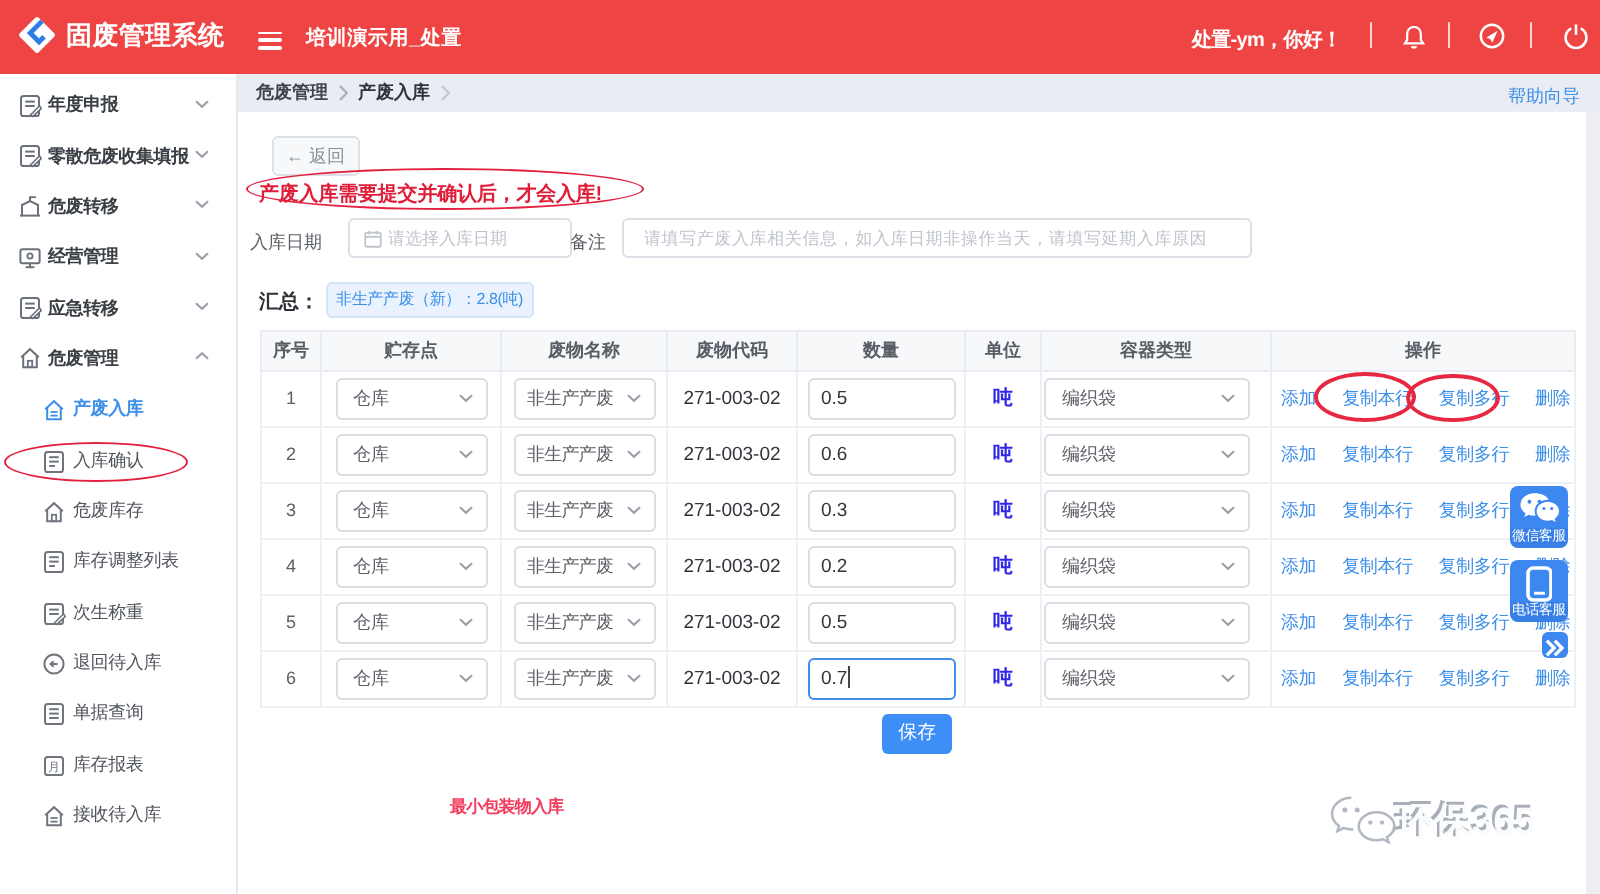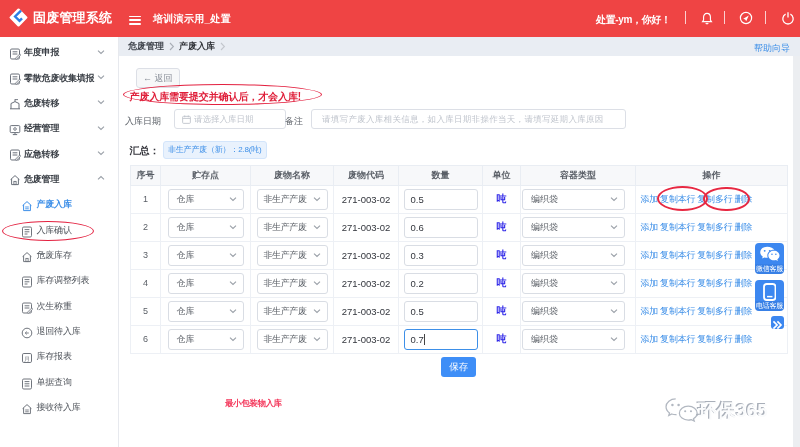--- a/index.html
+++ b/index.html
@@ -44,21 +44,21 @@
   table.grid th { height:20px; background:#f7f8fa; font-size:9px; font-weight:bold; color:#595e66; border:1px solid #e9edf3; }
   table.grid td { height:28px; border:1px solid #edf0f5; text-align:center; font-size:9px; color:#5a5f66; padding:0; }
   .sel { display:inline-flex; align-items:center; height:21px; border:1px solid #d9dde4; border-radius:3px; background:#fff; font-size:9px; color:#5a5f66; position:relative; }
   .sel span { padding-left:8px; }
   .sel svg { position:absolute; right:6px; }
   .qty { display:block; margin:0 auto; width:74px; height:21px; border:1px solid #d9dde4; border-radius:3px; font-size:9.5px; color:#32353c; text-align:left; line-height:19px; padding-left:6px; background:#fff;}
   .qtyf { border:1px solid #3d8fe8; }
   .caret { display:inline-block; width:1px; height:10.5px; background:#444; vertical-align:-2px; margin-left:0;}
   .dun { font-size:10px; font-weight:bold; color:#3028e8; }
   .ops { font-size:9px; color:#3d8fe8; white-space:nowrap; letter-spacing:-0.2px; display:block; text-align:left; padding-left:4.5px;}
-  .ops i { font-style:normal; margin-right:2px; } .ops i:last-child{margin-right:11px;}
+  .ops i { font-style:normal; margin-right:13px; } .ops i:last-child{margin-right:11px;}
   .code { font-size:9.5px; color:#32353c; letter-spacing:0px; }
   .oval2 { position:absolute; border:2.1px solid #e72842; border-radius:50%; }
   
   .save { position:absolute; left:440.9px; top:357.4px; width:35.5px; height:19.6px; background:#3e8ef7; border-radius:3px; color:#fff; font-size:9.5px; text-align:center; line-height:19.6px; }
   .minred { position:absolute; left:225px; top:397.5px; font-size:8.5px; font-weight:bold; color:#f43b5e; letter-spacing:-0.4px;}
   
   .wm { position:absolute; left:698px; top:398px; font-size:19px; font-weight:bold; color:#fafbfc; text-shadow:-1.3px -1.3px 0 #a9afb9; letter-spacing:0px;}
   
   .fb { position:absolute; left:754.7px; width:29.5px; height:31px; background:#3c87f0; border-radius:4px; }
   .fb .lab { white-space:nowrap; position:absolute; left:0; bottom:0; width:100%; height:10px; background:rgba(25,70,150,0.10); border-radius:0 0 4px 4px; color:#fff; font-size:7px; text-align:center; line-height:9px; letter-spacing:-0.3px;}
@@ -230,33 +230,33 @@
       </div>
       <div class="mi">
         <span class="ic2"><svg width="12" height="12" viewBox="0 0 12 12">
             <circle cx="6" cy="6" r="4.8" fill="none" stroke="#70757d" stroke-width="1"></circle>
             <path d="M7.8 6 L4.4 6 M5.8 4.6 L4.2 6 L5.8 7.4" fill="none" stroke="#70757d" stroke-width="0.9"></path>
           </svg></span>
         <span class="t2">退回待入库</span>
       </div>
       <div class="mi">
         <span class="ic2"><svg width="12" height="12" viewBox="0 0 12 12">
-            <rect x="1.5" y="1.5" width="9" height="9" rx="1.3" fill="none" stroke="#70757d" stroke-width="1"></rect>
-            <text x="6" y="8.6" font-size="6" fill="#70757d" text-anchor="middle" font-family="sans-serif">月</text>
-          </svg></span>
-        <span class="t2">库存报表</span>
-      </div>
-      <div class="mi">
-        <span class="ic2"><svg width="12" height="12" viewBox="0 0 12 12">
             <rect x="1.5" y="1" width="9" height="10" rx="1.3" fill="none" stroke="#70757d" stroke-width="1"></rect>
             <line x1="3.6" y1="3.6" x2="8.4" y2="3.6" stroke="#70757d" stroke-width="1"></line>
             <line x1="3.6" y1="5.8" x2="8.4" y2="5.8" stroke="#70757d" stroke-width="1"></line>
             <line x1="3.6" y1="8" x2="8.4" y2="8" stroke="#70757d" stroke-width="1"></line>
           </svg></span>
         <span class="t2">单据查询</span>
+      </div>
+      <div class="mi">
+        <span class="ic2"><svg width="12" height="12" viewBox="0 0 12 12">
+            <rect x="1.5" y="1.5" width="9" height="9" rx="1.3" fill="none" stroke="#70757d" stroke-width="1"></rect>
+            <text x="6" y="8.6" font-size="6" fill="#70757d" text-anchor="middle" font-family="sans-serif">月</text>
+          </svg></span>
+        <span class="t2">库存报表</span>
       </div>
       <div class="mi">
         <span class="ic2"><svg width="12" height="12" viewBox="0 0 12 12">
             <path d="M1.6 5.6 L6 1.6 L10.4 5.6" fill="none" stroke="#70757d" stroke-width="1"></path>
             <path d="M2.6 5 L2.6 10.6 L9.4 10.6 L9.4 5" fill="none" stroke="#70757d" stroke-width="1"></path>
             <line x1="4.2" y1="7" x2="7.8" y2="7" stroke="#70757d" stroke-width="0.9"></line>
             <line x1="4.2" y1="8.8" x2="7.8" y2="8.8" stroke="#70757d" stroke-width="0.9"></line>
           </svg></span>
         <span class="t2">接收待入库</span>
       </div>

